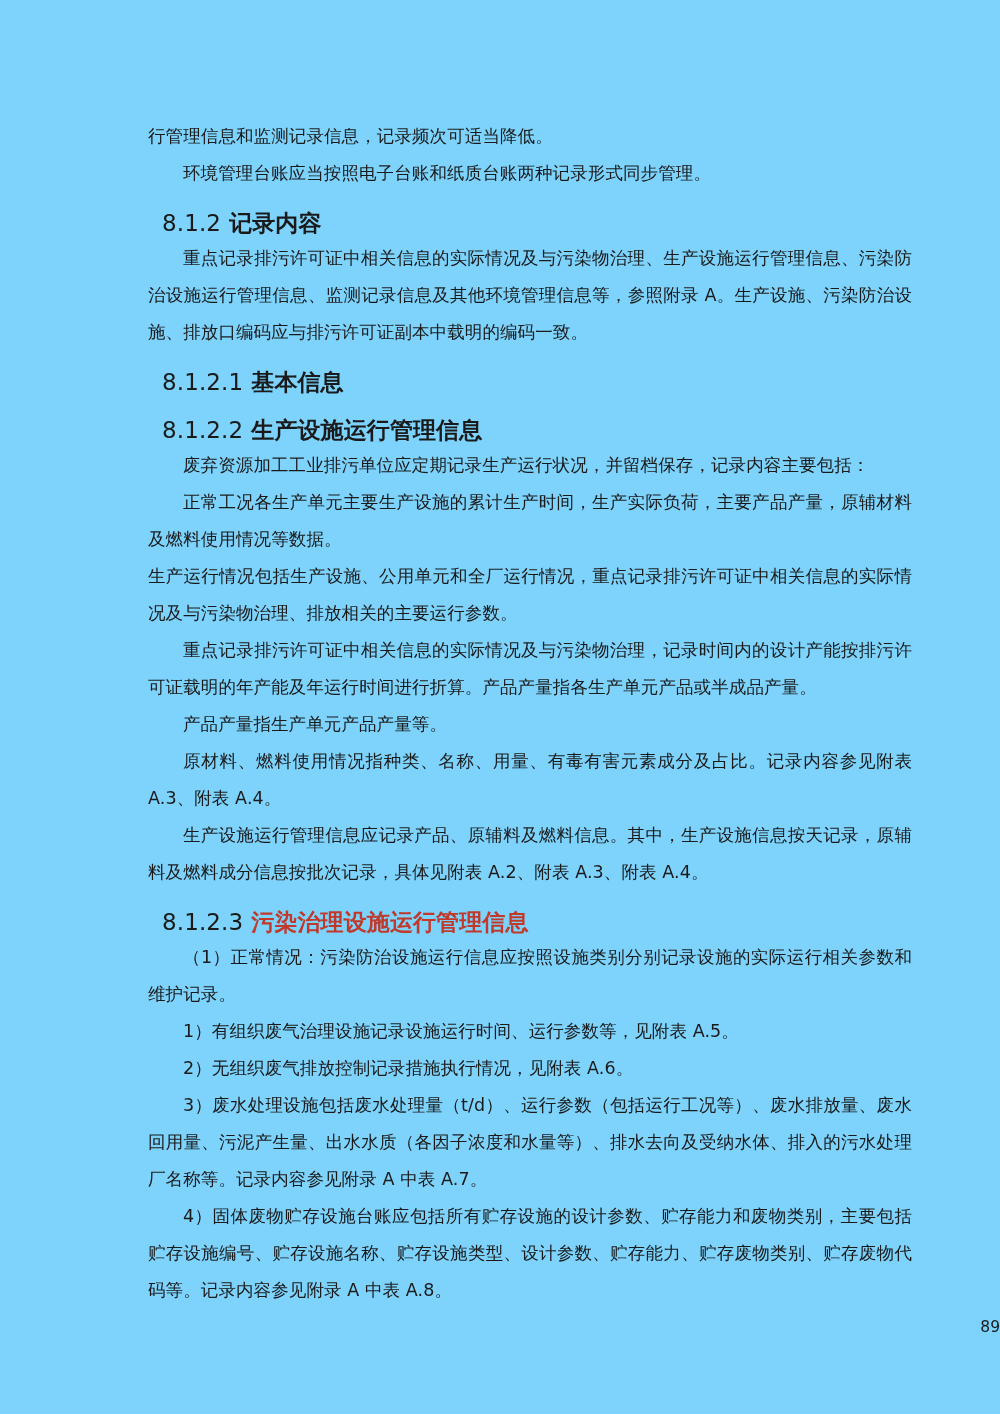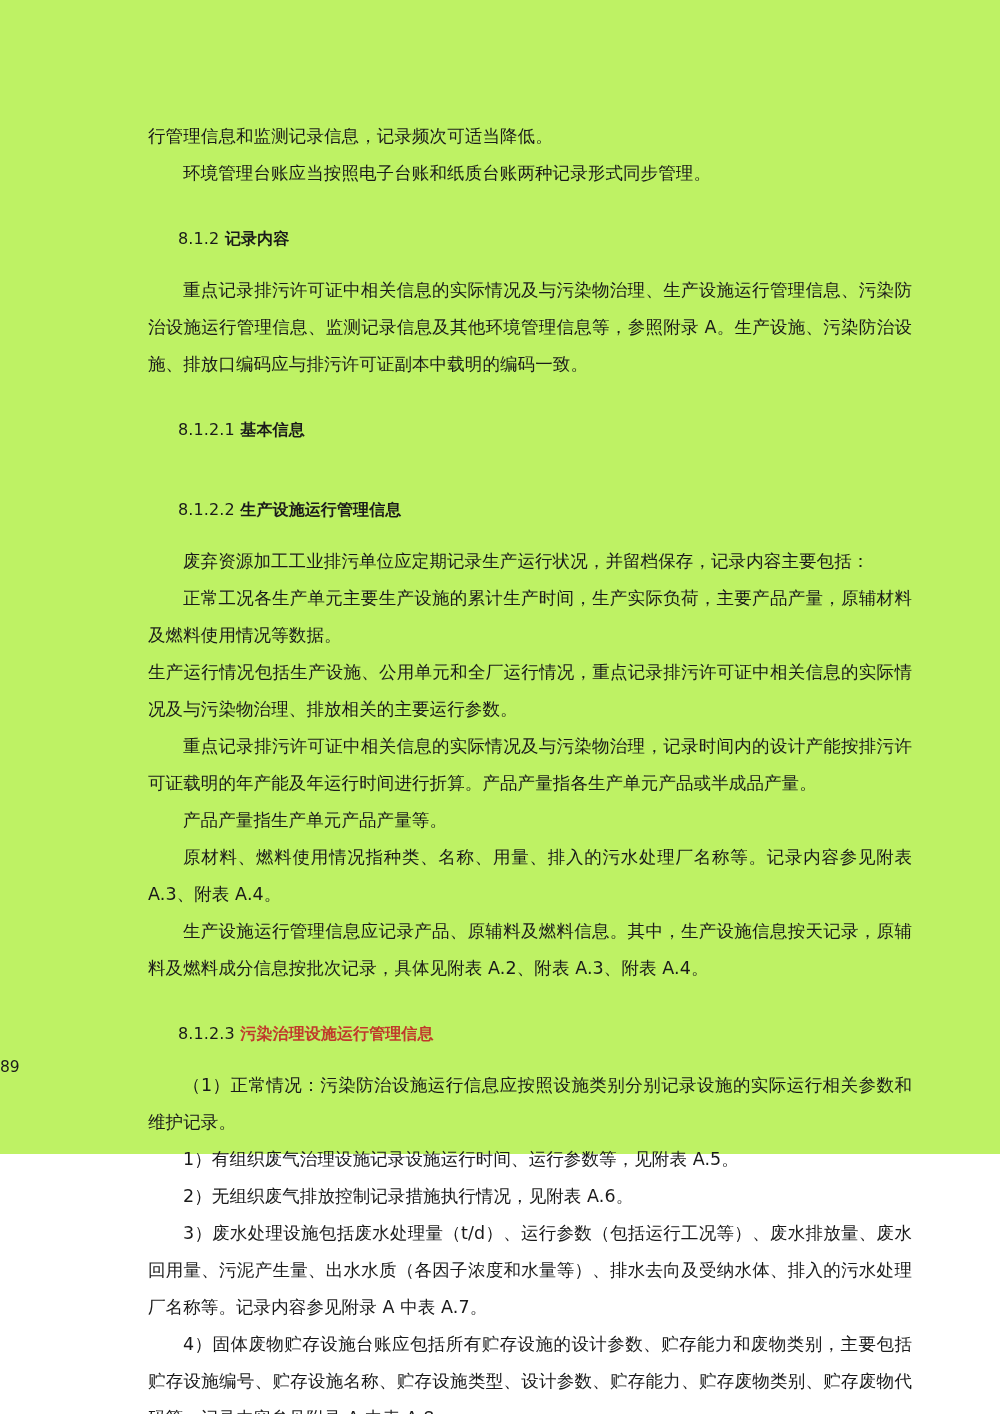--- a/index.html
+++ b/index.html
@@ -9,64 +9,64 @@
   }
   body {
     width: 1000px;
     height: 1414px;
     font-family: "DejaVu Sans", sans-serif;
     color: #1a1a1a;
   }
   .page {
     position: relative;
     width: 1000px;
-    height: 1154px;
+    height: 1414px;
     box-sizing: border-box;
     padding: 118px 88px 0 148px;
-    background: #bef264;
+    background: #7dd3fc;
   }
   .body-text {
     font-size: 17.5px;
     line-height: 37px;
     text-align: justify;
     text-justify: inter-ideograph;
     letter-spacing: 0.1px;
   }
   .para {
     margin: 0;
     text-indent: 2em;
   }
   .para.noindent {
     text-indent: 0;
   }
   .gap-md { height: 14px; }
 
   .heading {
-    font-size: 16px;
+    font-size: 23px;
     font-weight: bold;
     line-height: 34px;
-    margin: 16px;
+    margin: 0;
     padding-left: 14px;
   }
   .heading .num {
     font-weight: normal;
   }
   .heading .htext {
     font-weight: bold;
   }
   .heading.h-red .htext {
     color: #c0392b;
   }
 
   .pagenum {
     position: absolute;
     left: 0;
     right: 0;
     bottom: 78px;
-    text-align: left;
+    text-align: right;
     font-size: 15.5px;
     color: #1a1a1a;
   }
 </style>
 </head>
 <body>
 
 <div class="page">
   <div class="body-text" id="content">
       <p class="para noindent">行管理信息和监测记录信息，记录频次可适当降低。</p>
@@ -76,21 +76,21 @@
       <p class="para">重点记录排污许可证中相关信息的实际情况及与污染物治理、生产设施运行管理信息、污染防治设施运行管理信息、监测记录信息及其他环境管理信息等，参照附录 A。生产设施、污染防治设施、排放口编码应与排污许可证副本中载明的编码一致。</p>
       <div class="gap-md"></div>
       <div class="heading"><span class="num">8.1.2.1</span> <span class="htext">基本信息</span></div>
       <div class="gap-md"></div>
       <div class="heading"><span class="num">8.1.2.2</span> <span class="htext">生产设施运行管理信息</span></div>
       <p class="para">废弃资源加工工业排污单位应定期记录生产运行状况，并留档保存，记录内容主要包括：</p>
       <p class="para">正常工况各生产单元主要生产设施的累计生产时间，生产实际负荷，主要产品产量，原辅材料及燃料使用情况等数据。</p>
       <p class="para noindent">生产运行情况包括生产设施、公用单元和全厂运行情况，重点记录排污许可证中相关信息的实际情况及与污染物治理、排放相关的主要运行参数。</p>
       <p class="para">重点记录排污许可证中相关信息的实际情况及与污染物治理，记录时间内的设计产能按排污许可证载明的年产能及年运行时间进行折算。产品产量指各生产单元产品或半成品产量。</p>
       <p class="para">产品产量指生产单元产品产量等。</p>
-      <p class="para">原材料、燃料使用情况指种类、名称、用量、排入的污水处理厂名称等。记录内容参见附表 A.3、附表 A.4。</p>
+      <p class="para">原材料、燃料使用情况指种类、名称、用量、有毒有害元素成分及占比。记录内容参见附表 A.3、附表 A.4。</p>
       <p class="para">生产设施运行管理信息应记录产品、原辅料及燃料信息。其中，生产设施信息按天记录，原辅料及燃料成分信息按批次记录，具体见附表 A.2、附表 A.3、附表 A.4。</p>
       <div class="gap-md"></div>
       <div class="heading h-red"><span class="num">8.1.2.3</span> <span class="htext">污染治理设施运行管理信息</span></div>
       <p class="para">（1）正常情况：污染防治设施运行信息应按照设施类别分别记录设施的实际运行相关参数和维护记录。</p>
       <p class="para">1）有组织废气治理设施记录设施运行时间、运行参数等，见附表 A.5。</p>
       <p class="para">2）无组织废气排放控制记录措施执行情况，见附表 A.6。</p>
       <p class="para">3）废水处理设施包括废水处理量（t/d）、运行参数（包括运行工况等）、废水排放量、废水回用量、污泥产生量、出水水质（各因子浓度和水量等）、排水去向及受纳水体、排入的污水处理厂名称等。记录内容参见附录 A 中表 A.7。</p>
       <p class="para">4）固体废物贮存设施台账应包括所有贮存设施的设计参数、贮存能力和废物类别，主要包括贮存设施编号、贮存设施名称、贮存设施类型、设计参数、贮存能力、贮存废物类别、贮存废物代码等。记录内容参见附录 A 中表 A.8。</p>
     </div>
   <div class="pagenum">89</div>

